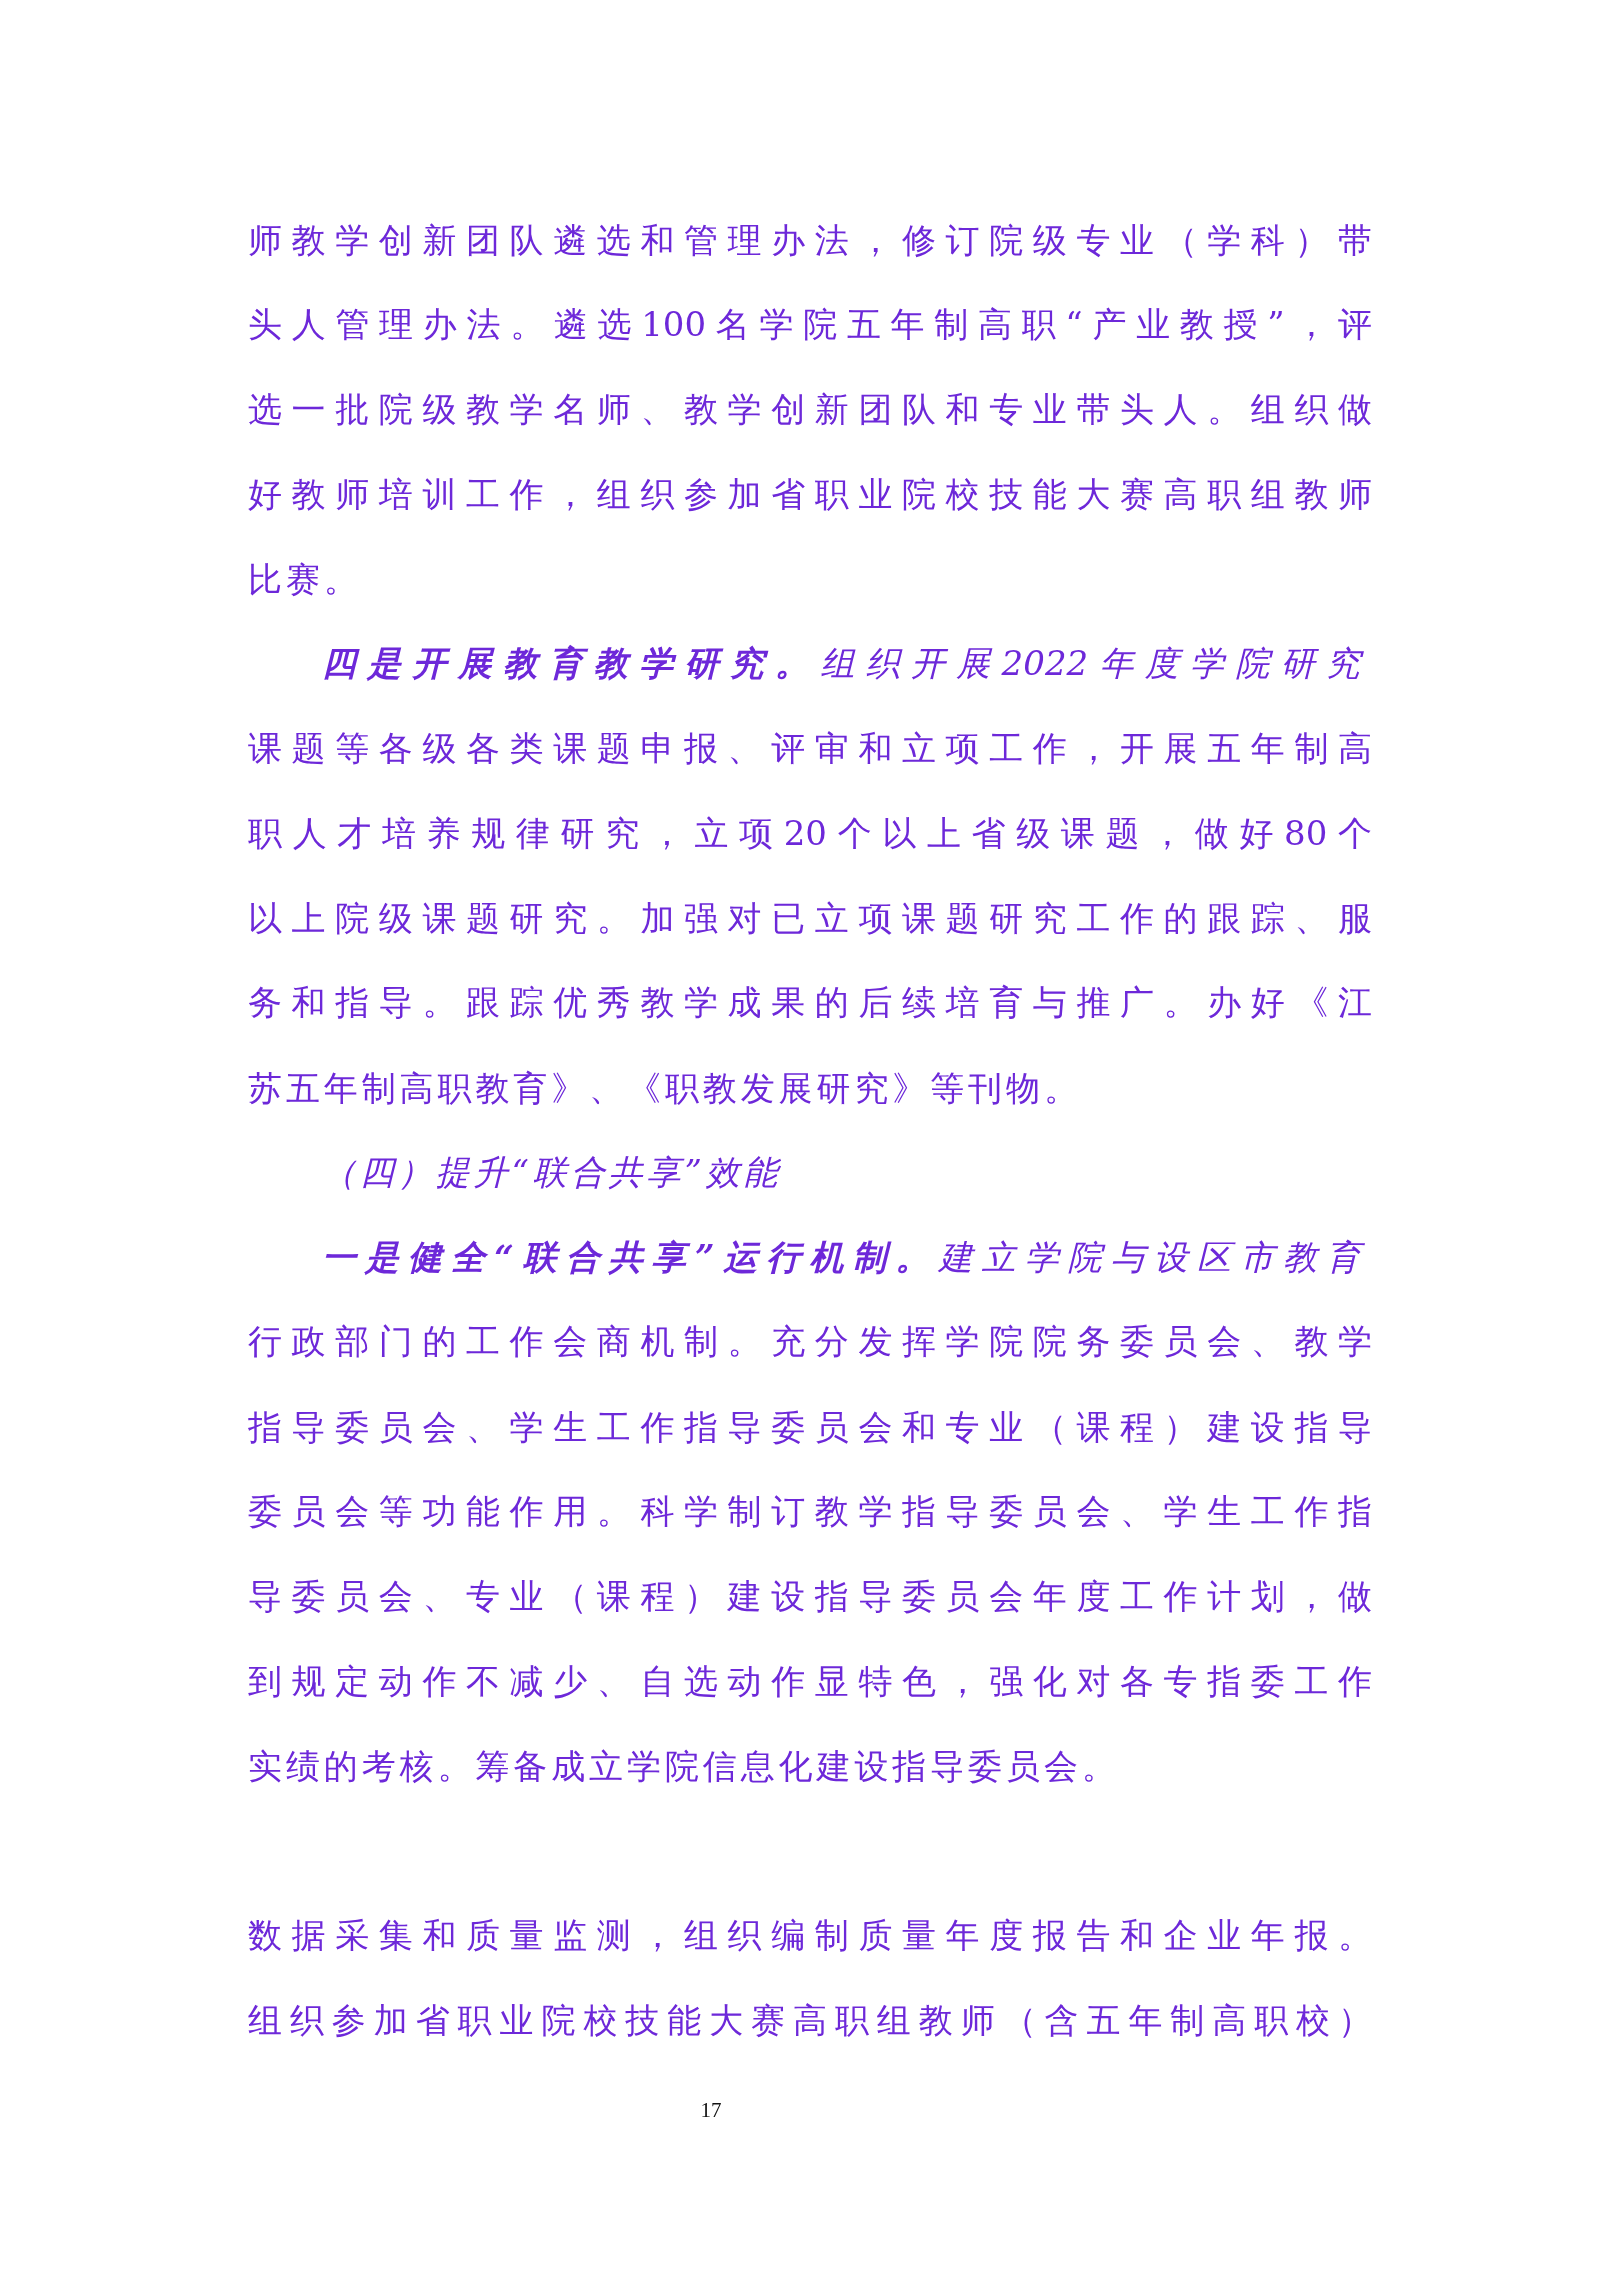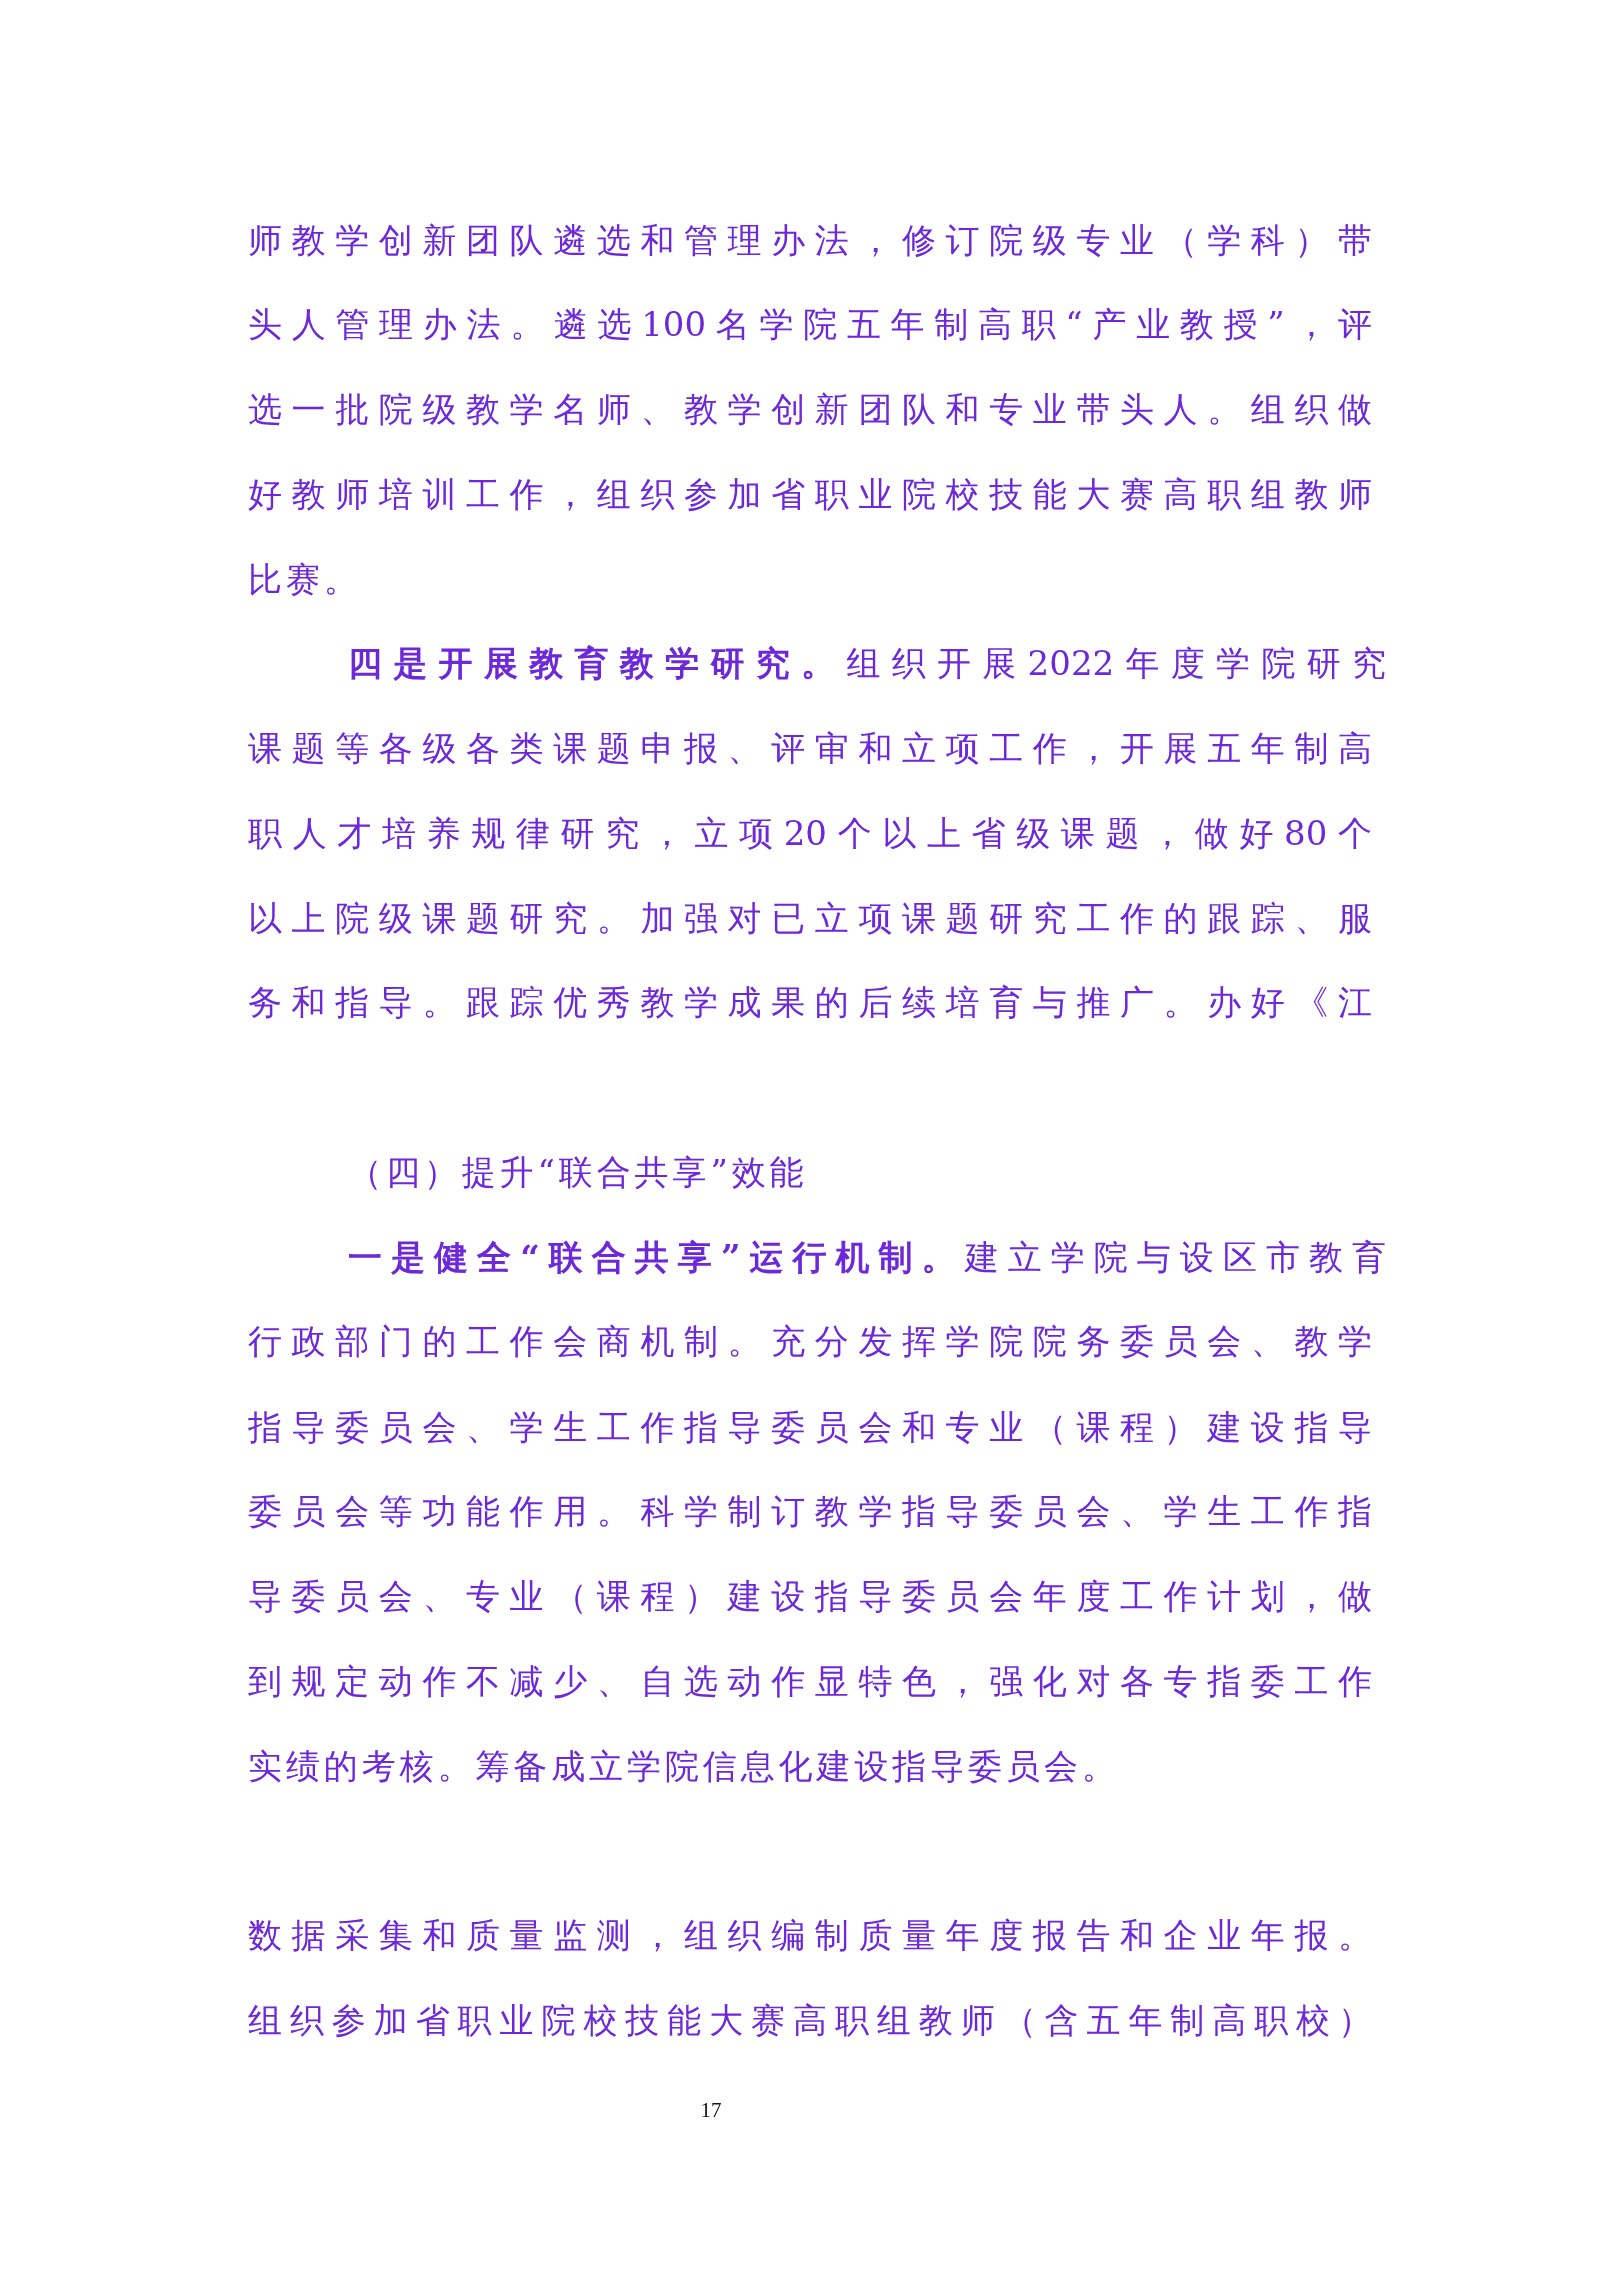--- a/index.html
+++ b/index.html
@@ -11,21 +11,21 @@
     width: 1124px;
     height: 59px;
     line-height: 59px;
     font-family: "DejaVu Serif", "Liberation Serif", serif;
     font-size: 34px;
     color: #6d28d9;
     white-space: nowrap;
     text-align: justify;
     text-align-last: justify;
   }
-  .line.indent { left: 348px; width: 1038px; }
+  .line.indent { left: 322px; width: 1038px; font-style: italic; }
   .line.last { text-align: left; text-align-last: left; letter-spacing: 3.9px; }
   .bold { font-weight: bold; }
   .page-number {
     position: absolute;
     left: 0; width: 1422px; top: 2098px;
     text-align: center;
     font-family: Liberation Serif, serif;
     font-size: 21px;
     color: #111;
   }
@@ -38,20 +38,21 @@
   <div class="line" style="top:295px"><span>头人管理办法。遴选100名学院五年制高职“产业教授”，评</span></div>
   <div class="line" style="top:380px"><span>选一批院级教学名师、教学创新团队和专业带头人。组织做</span></div>
   <div class="line" style="top:465px"><span>好教师培训工作，组织参加省职业院校技能大赛高职组教师</span></div>
   <div class="line last" style="top:550px"><span>比赛。</span></div>
 
   <div class="line indent" style="top:634px"><span class="bold">四是开展教育教学研究。</span><span>组织开展2022年度学院研究</span></div>
   <div class="line" style="top:719px"><span>课题等各级各类课题申报、评审和立项工作，开展五年制高</span></div>
   <div class="line" style="top:804px"><span>职人才培养规律研究，立项20个以上省级课题，做好80个</span></div>
   <div class="line" style="top:889px"><span>以上院级课题研究。加强对已立项课题研究工作的跟踪、服</span></div>
   <div class="line" style="top:973px"><span>务和指导。跟踪优秀教学成果的后续培育与推广。办好《江</span></div>
+  <div class="line last" style="top:1059px"><span>苏五年制高职教育》、《职教发展研究》等刊物。</span></div>
 
   <div class="line indent last" style="top:1143px"><span>（四）提升“联合共享”效能</span></div>
 
   <div class="line indent" style="top:1228px"><span class="bold">一是健全“联合共享”运行机制。</span><span>建立学院与设区市教育</span></div>
   <div class="line" style="top:1312px"><span>行政部门的工作会商机制。充分发挥学院院务委员会、教学</span></div>
   <div class="line" style="top:1398px"><span>指导委员会、学生工作指导委员会和专业（课程）建设指导</span></div>
   <div class="line" style="top:1482px"><span>委员会等功能作用。科学制订教学指导委员会、学生工作指</span></div>
   <div class="line" style="top:1567px"><span>导委员会、专业（课程）建设指导委员会年度工作计划，做</span></div>
   <div class="line" style="top:1652px"><span>到规定动作不减少、自选动作显特色，强化对各专指委工作</span></div>
   <div class="line last" style="top:1737px"><span>实绩的考核。筹备成立学院信息化建设指导委员会。</span></div>

